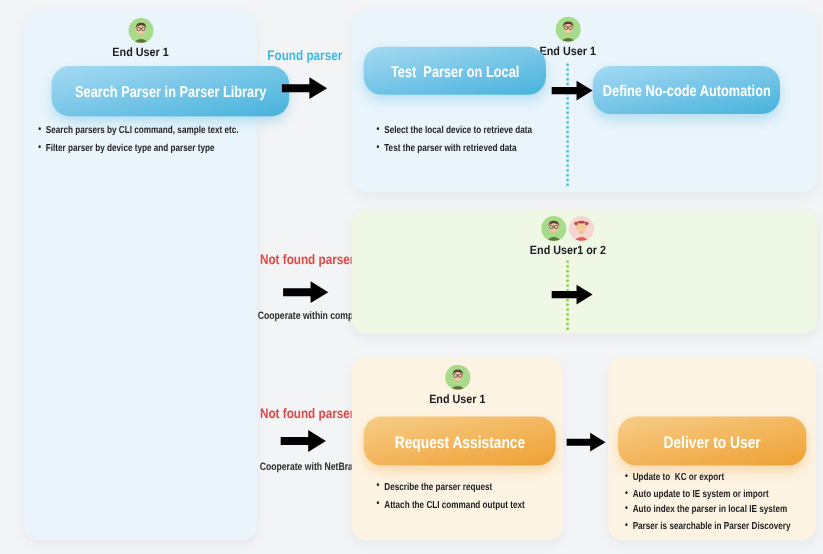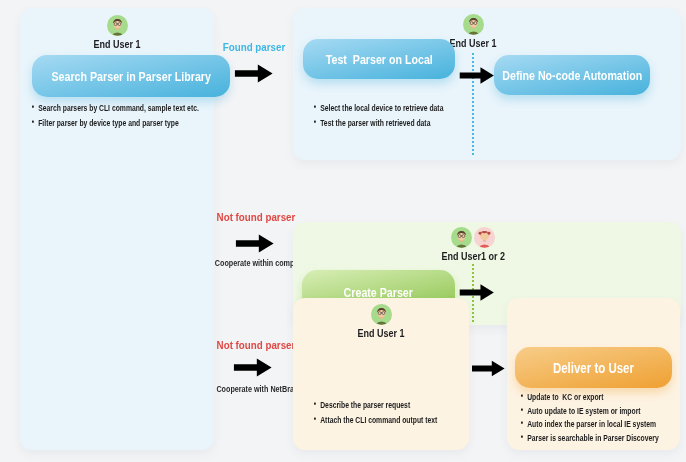--- a/index.html
+++ b/index.html
@@ -1,20 +1,20 @@
 <!DOCTYPE html>
 <html><head>
 <meta charset="utf-8">
 <style>
   html,body{margin:0;padding:0;background:#f3f4f6;font-family:"Liberation Sans","DejaVu Sans",sans-serif;}
   .canvas{position:relative;width:686px;height:462px;background:#f3f4f6;overflow:hidden;}
 
   .panel{position:absolute;border-radius:12px;box-shadow:0 4px 10px rgba(90,100,110,0.07);}
   .p-blue{background:#e9f4fb;}
-  .p-green{background:#eff8e4;margin-top:47px;}
+  .p-green{background:#eff8e4;}
   .p-orange{background:#fdf3e3;}
 
   .actor{position:absolute;display:flex;flex-direction:column;align-items:center;gap:3px;}
   .avatar{width:21px;height:21px;display:block;}
   .avatar-row{display:flex;gap:2px;}
   .actor-label{font-size:10px;font-weight:700;color:#1d1d1f;white-space:pre;transform:scaleX(0.9);}
 
   .btn{position:absolute;display:flex;align-items:center;justify-content:center;color:#fff;font-weight:700;font-size:13px;border-radius:15px;}
   .btn>span{display:inline-block;white-space:pre;transform:scaleX(0.82);}
   .btn-blue{background:linear-gradient(168deg,#a6daf3 0%,#47b2dc 100%);box-shadow:0 5px 9px rgba(73,179,220,0.30);}
@@ -88,21 +88,21 @@
 
 <div class="canvas">
 
   <div class="panel p-blue" style="left:20px;top:8px;width:194px;height:442px;">
     <div class="actor" style="left:0;right:0;top:7px;">
       <svg class="avatar" viewBox="0 0 24 24">
           <use href="#av-user1"></use>
         </svg>
       <div class="actor-label">End User 1</div>
     </div>
-    <div class="btn btn-blue" style="left:12px;top:47px;width:198px;height:42px;text-align:center;">
+    <div class="btn btn-blue" style="left:23px;top:47px;width:198px;height:42px;text-align:center;">
       <span>Search Parser in Parser Library</span>
     </div>
     <ul class="bullets" style="left:11px;top:96px;">
       <li>Search parsers by CLI command, sample text etc.</li>
       <li>Filter parser by device type and parser type</li>
     </ul>
   </div>
 
   <div class="conn-label c-blue" style="left:210px;top:41px;width:88px;">Found parser</div>
   <svg class="arrow f-blue" style="left:234px;top:63px;" width="40" height="21" viewBox="0 0 40 22">
@@ -144,40 +144,40 @@
       <div class="avatar-row">
         <svg class="avatar" viewBox="0 0 24 24">
             <use href="#av-user1"></use>
           </svg>
         <svg class="avatar" viewBox="0 0 24 24">
             <use href="#av-user2"></use>
           </svg>
       </div>
       <div class="actor-label">End User1 or 2</div>
     </div>
-    <div class="btn btn-green" style="left:9px;top:48px;width:153px;height:44px;">
-      <span>Create Parser</span>
-    </div>
     <svg class="arrow f-green" style="left:166px;top:61px;z-index:2;" width="36" height="19" viewBox="0 0 40 22">
         <use href="#arr"></use>
       </svg>
   </div>
 
   <div class="conn-label c-red" style="left:210px;top:339px;width:88px;">Not found parser</div>
   <svg class="arrow f-orange" style="left:233px;top:357px;" width="40" height="21" viewBox="0 0 40 22">
       <use href="#arr"></use>
     </svg>
   <div class="conn-caption" style="left:207px;top:384px;width:94px;">Cooperate with NetBrain</div>
 
   <div class="panel p-orange" style="left:293px;top:298px;width:176px;height:152px;">
     <div class="actor" style="left:0;right:0;top:6px;">
       <svg class="avatar" viewBox="0 0 24 24">
           <use href="#av-user1"></use>
         </svg>
       <div class="actor-label">End User 1</div>
+    </div>
+    <div class="btn btn-orange" style="left:10px;top:49px;width:160px;height:41px;font-size:14px;">
+      <span>Request Assistance</span>
     </div>
     <ul class="bullets" style="left:20px;top:103px;">
       <li>Describe the parser request</li>
       <li>Attach the CLI command output text</li>
     </ul>
   </div>
 
   <svg class="arrow f-orange" style="left:472px;top:359px;" width="33" height="19" viewBox="0 0 40 22">
       <use href="#arr"></use>
     </svg>

